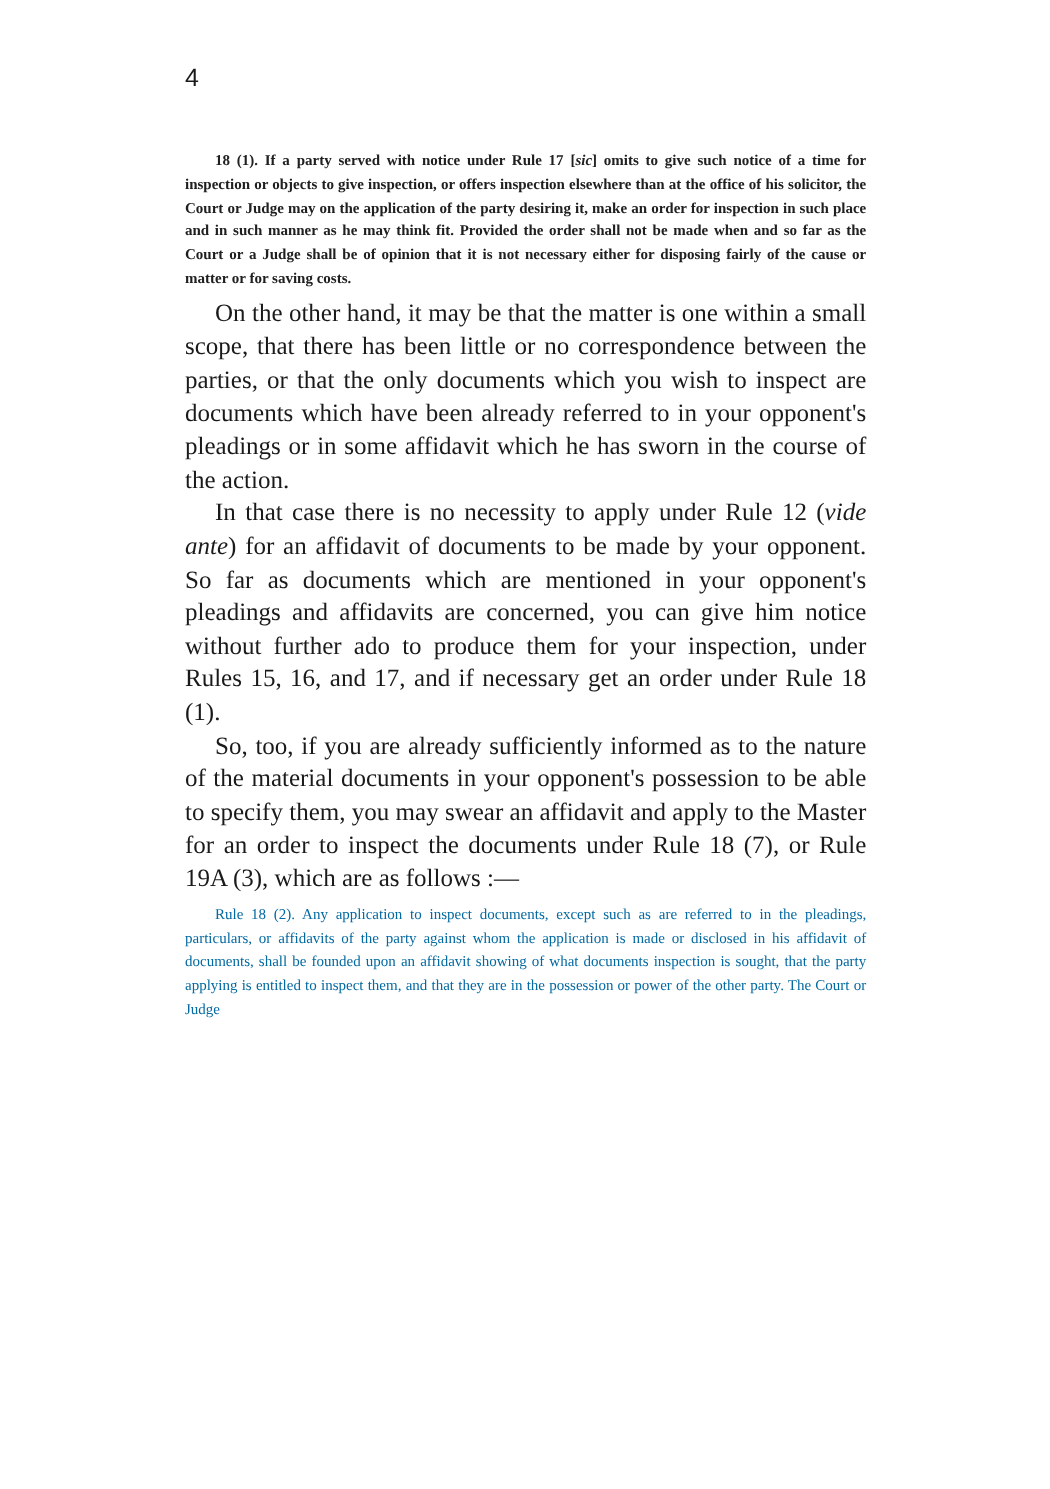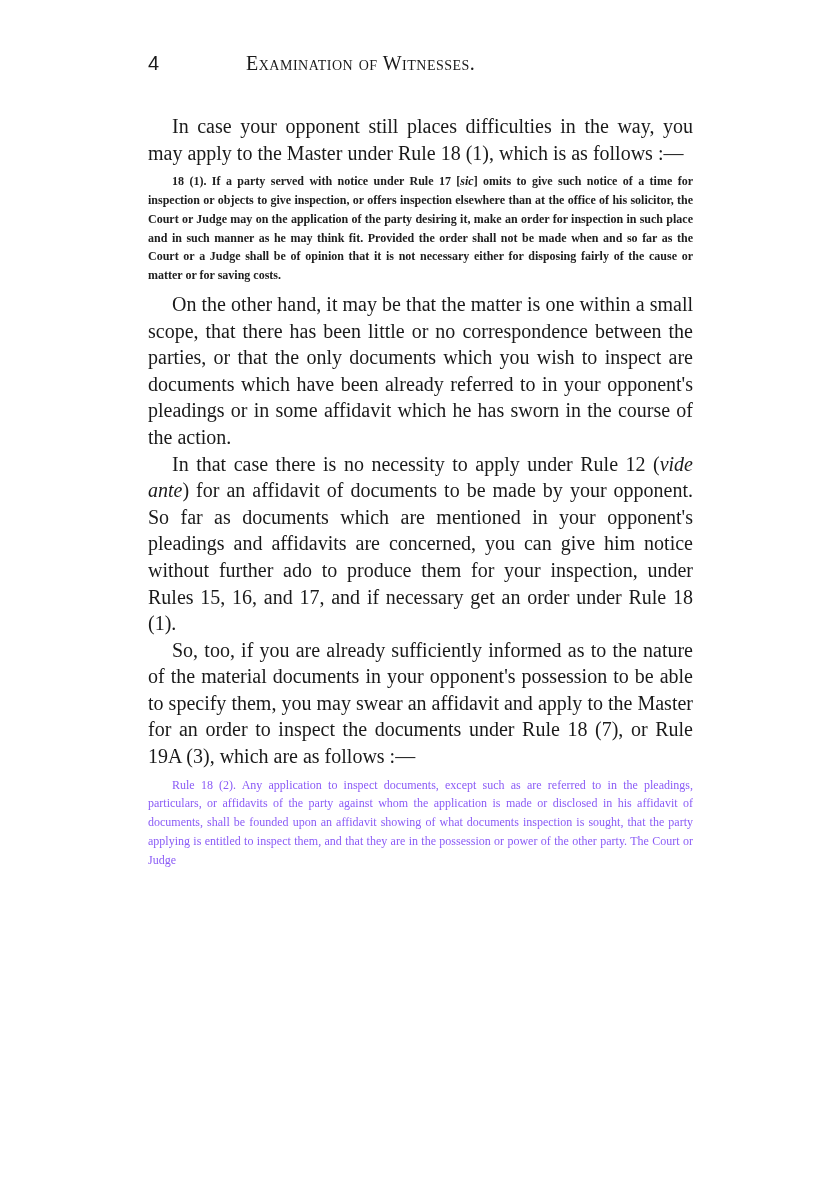--- a/index.html
+++ b/index.html
@@ -4,34 +4,32 @@
 <style>
   html, body { margin: 0; padding: 0; background: #ffffff; }
   body { width: 840px; height: 1191px; position: relative; overflow: hidden; color: #1a1a1a; }
   .page { position: absolute; left: 0; top: 0; width: 840px; height: 1191px; background: #fff; }
   .header { position: absolute; top: 52px; left: 148px; width: 545px; height: 30px; }
   .page-number { position: absolute; left: 0; top: 0; font-family: "Liberation Sans", sans-serif; font-size: 20px; }
   .running-head { position: absolute; left: 98px; top: 0; font-family: "Liberation Serif", serif; font-size: 20px; font-variant: small-caps; letter-spacing: 0.5px; }
   .body { position: absolute; left: 148px; top: 113px; width: 545px; }
   .para { font-family: "Liberation Serif", serif; font-size: 20px; line-height: 26.6px; text-align: justify; text-indent: 24px; margin: 0; }
   .rule { font-family: "Liberation Serif", serif; font-size: 12px; line-height: 18.8px; text-align: justify; text-indent: 24px; margin: 6px 0 6px 0; font-weight: 600; color: #202020; }
-  .rule.light { font-weight: 400; color: #8b5cf6; }
+  .rule.light { font-weight: 400; color: #0369a1; }
   .para + .para { margin-top: 0; }
   i { font-style: italic; }
 </style>
 </head>
 <body>
 
 <div class="page">
   <div class="header">
     <span class="page-number">4</span>
-    <span class="running-head">Examination of Witnesses.</span>
   </div>
 
   <div class="body">
-    <p class="para">In case your opponent still places difficulties in the way, you may apply to the Master under Rule 18 (1), which is as follows :—</p>
     <p class="rule">18 (1). If a party served with notice under Rule 17 [<i>sic</i>] omits to give such notice of a time for inspection or objects to give inspection, or offers inspection elsewhere than at the office of his solicitor, the Court or Judge may on the application of the party desiring it, make an order for inspection in such place and in such manner as he may think fit. Provided the order shall not be made when and so far as the Court or a Judge shall be of opinion that it is not necessary either for disposing fairly of the cause or matter or for saving costs.</p>
     <p class="para">On the other hand, it may be that the matter is one within a small scope, that there has been little or no correspondence between the parties, or that the only documents which you wish to inspect are documents which have been already referred to in your opponent's pleadings or in some affidavit which he has sworn in the course of the action.</p>
     <p class="para">In that case there is no necessity to apply under Rule 12 (<i>vide ante</i>) for an affidavit of documents to be made by your opponent. So far as documents which are mentioned in your opponent's pleadings and affidavits are concerned, you can give him notice without further ado to produce them for your inspection, under Rules 15, 16, and 17, and if necessary get an order under Rule 18 (1).</p>
     <p class="para">So, too, if you are already sufficiently informed as to the nature of the material documents in your opponent's possession to be able to specify them, you may swear an affidavit and apply to the Master for an order to inspect the documents under Rule 18 (7), or Rule 19A (3), which are as follows :—</p>
     <p class="rule light">Rule 18 (2). Any application to inspect documents, except such as are referred to in the pleadings, particulars, or affidavits of the party against whom the application is made or disclosed in his affidavit of documents, shall be founded upon an affidavit showing of what documents inspection is sought, that the party applying is entitled to inspect them, and that they are in the possession or power of the other party. The Court or Judge</p>
   </div>
 </div>
 
 </body></html>

